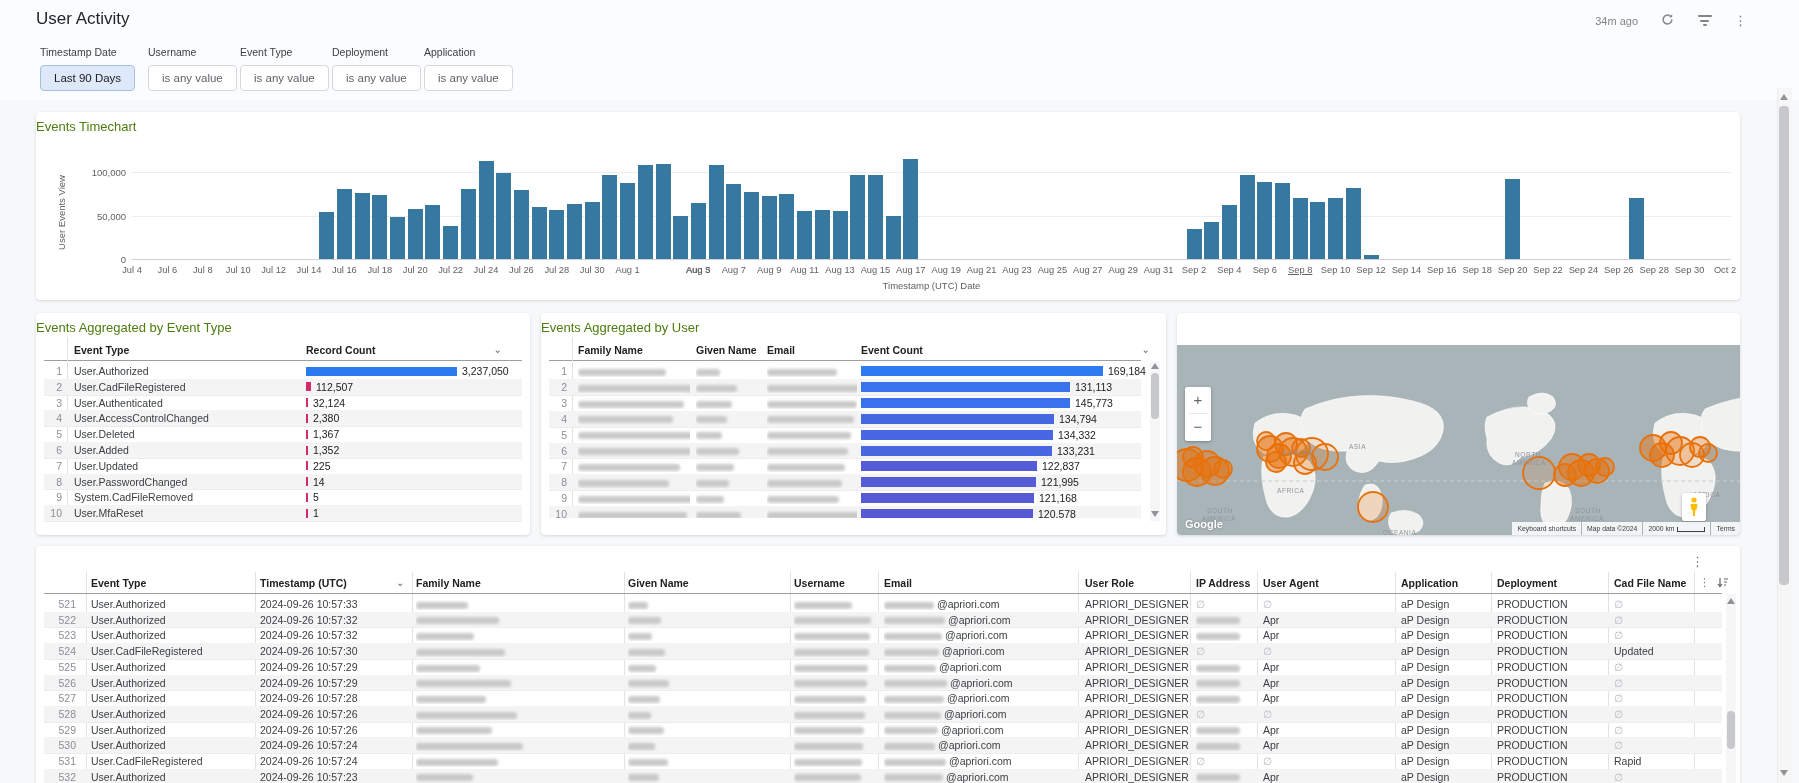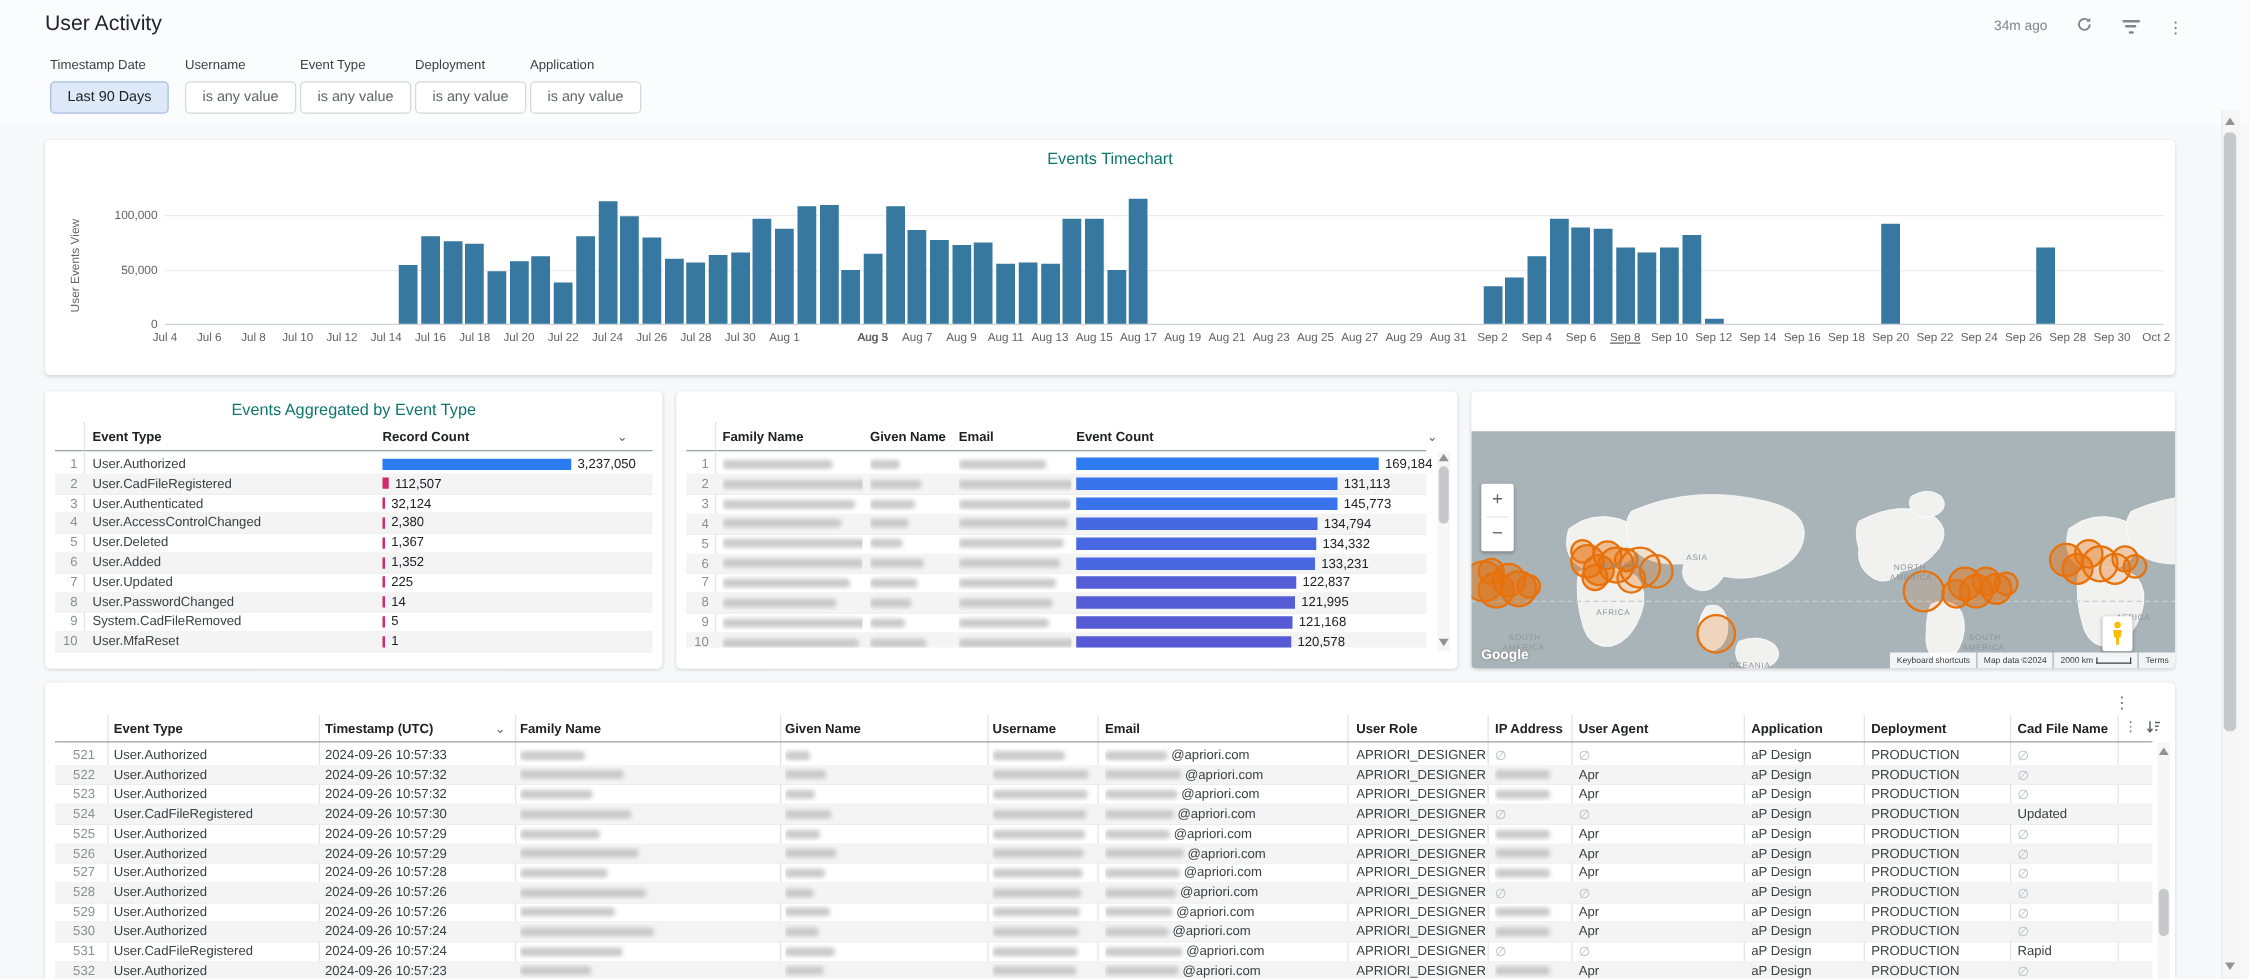--- a/index.html
+++ b/index.html
@@ -7,21 +7,21 @@
   .topbg{position:absolute;left:0;top:0;width:1799px;height:100px;background:#fbfcfd;}
   .page-title{position:absolute;left:36px;top:9px;font-size:17px;color:#21262e;}
   .hdr-right{position:absolute;right:52px;top:12px;display:flex;align-items:center;gap:22px;color:#757575;}
   .updated{font-size:11px;color:#80868b;}
   .hicon{font-size:15px;color:#80868b;cursor:pointer;line-height:1;}
   .filter-block{position:absolute;top:46px;}
   .filter-label{font-size:10.5px;color:#3c4043;margin-bottom:7px;}
   .chip{display:inline-block;font-size:11.5px;padding:6px 13px;border-radius:4px;border:1px solid #d5d7da;background:#fff;color:#5f6368;white-space:nowrap;cursor:pointer;}
   .chip.active{background:#dde8f8;border-color:#a9bedf;color:#202124;}
   .tile{position:absolute;background:#fff;border-radius:4px;box-shadow:0 1px 3px rgba(0,0,0,.14);}
-  .tile-title{position:absolute;left:0;right:0;top:7px;text-align:center;font-size:13px;color:#0f766e;}
+  .tile-title{position:absolute;left:0;right:0;top:7px;text-align:left;font-size:13px;color:#4d7c0f;}
   #tile-timechart{left:36px;top:112px;width:1704px;height:188px;}
   #tile-etype{left:36px;top:313px;width:494px;height:222px;overflow:hidden;}
   #tile-user{left:541px;top:313px;width:625px;height:222px;overflow:hidden;}
   #tile-map{left:1177px;top:313px;width:563px;height:222px;overflow:hidden;}
   #tile-ue{left:36px;top:546px;width:1704px;height:262px;overflow:hidden;}
   .gridline{position:absolute;height:1px;background:#ececec;}
   .axisline{position:absolute;height:1px;background:#d0d3d6;}
   .ytick{position:absolute;width:50px;text-align:right;font-size:9.5px;color:#616161;}
   .xtick{position:absolute;width:44px;text-align:center;font-size:9.3px;color:#616161;white-space:nowrap;}
   .axis-title{position:absolute;font-size:9.5px;color:#616161;text-align:center;}
@@ -182,20 +182,21 @@
         <div class="xtick" style="left: 1348.4px; top: 153px;">Sep 14</div>
         <div class="xtick" style="left: 1383.8px; top: 153px;">Sep 16</div>
         <div class="xtick" style="left: 1419.2px; top: 153px;">Sep 18</div>
         <div class="xtick" style="left: 1454.6px; top: 153px;">Sep 20</div>
         <div class="xtick" style="left: 1490px; top: 153px;">Sep 22</div>
         <div class="xtick" style="left: 1525.4px; top: 153px;">Sep 24</div>
         <div class="xtick" style="left: 1560.8px; top: 153px;">Sep 26</div>
         <div class="xtick" style="left: 1596.2px; top: 153px;">Sep 28</div>
         <div class="xtick" style="left: 1631.6px; top: 153px;">Sep 30</div>
         <div class="xtick" style="left: 1667px; top: 153px;">Oct 2</div>
+        <div class="axis-title" style="left: 96px; top: 168px; width: 1599px;">Timestamp (UTC) Date</div>
       </div>
   </div>
 
   <div class="tile" id="tile-etype">
     <div class="tile-title">Events Aggregated by Event Type</div>
     <div id="etype-body" style="position:absolute;left:0;top:0;width:100%;height:100%;">
         <div class="th" style="left: 38px; top: 31px;">Event Type</div>
         <div class="th" style="left: 270px; top: 31px;">Record Count</div>
         <div class="chev" style="right: 28px; top: 31px;">⌄</div>
         <div class="hline-dark" style="left: 8px; top: 47px; width: 478px;"></div>
@@ -272,20 +273,21 @@
           <div class="idxcell" style="left: 0px; top: 2px; width: 26px;">10</div>
           <div class="cell" style="left: 38px; top: 2px;">User.MfaReset</div>
           <div class="bar" style="left: 270px; top: 3.5px; width: 2px; height: 9px; background: rgb(210, 41, 111);"></div>
           <div class="cell" style="left: 277px; top: 2px; color: rgb(32, 33, 36);">1</div>
         </div>
         <div class="hline" style="left: 8px; top: 208px; width: 478px;"></div>
       </div>
   </div>
 
   <div class="tile" id="tile-user">
+    <div class="tile-title">Events Aggregated by User</div>
     <div id="user-body" style="position:absolute;left:0;top:0;width:100%;height:100%;">
         <div class="th" style="left: 37px; top: 31px;">Family Name</div>
         <div class="th" style="left: 155px; top: 31px;">Given Name</div>
         <div class="th" style="left: 226px; top: 31px;">Email</div>
         <div class="th" style="left: 320px; top: 31px;">Event Count</div>
         <div class="chev" style="right: 16px; top: 31px;">⌄</div>
         <div class="hline-dark" style="left: 8px; top: 47px; width: 592px;"></div>
         <div class="vline" style="left: 31px; top: 24px; height: 181px;"></div>
         <div style="position: absolute; left: 0px; top: 48px; width: 100%; height: 157px; overflow: hidden;">
           <div style="position: absolute; left: 0px; top: 2px; width: 100%; height: 15.9px;">

